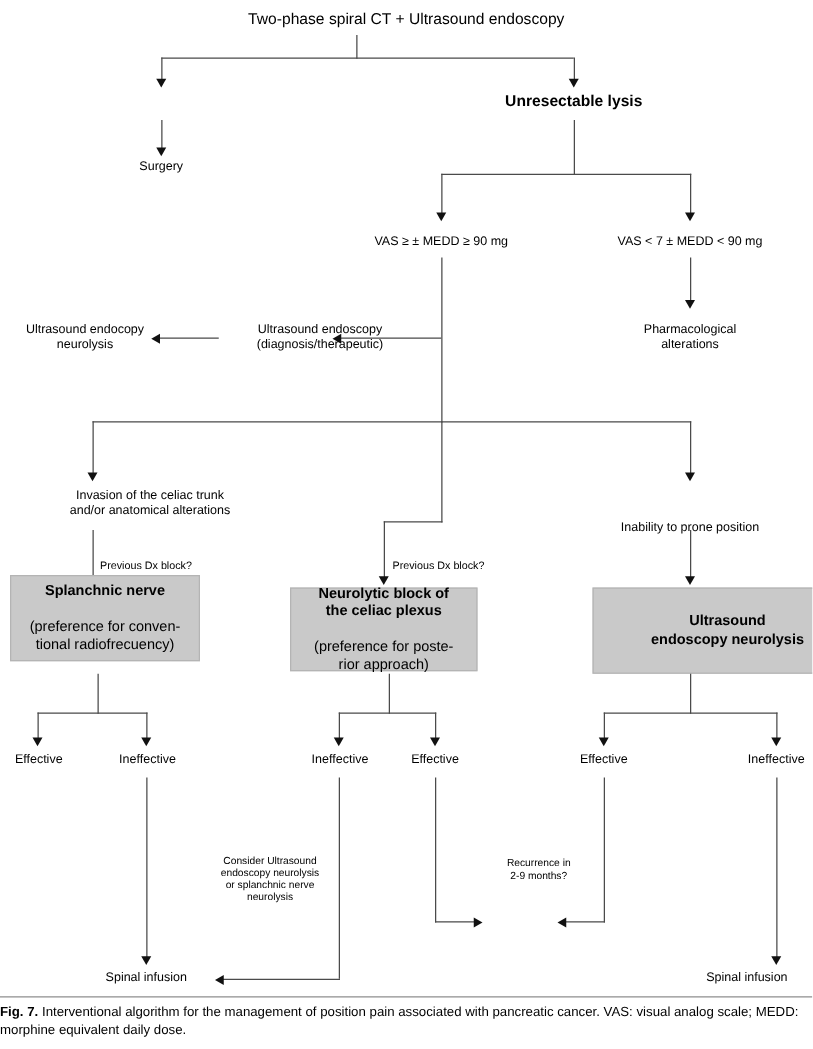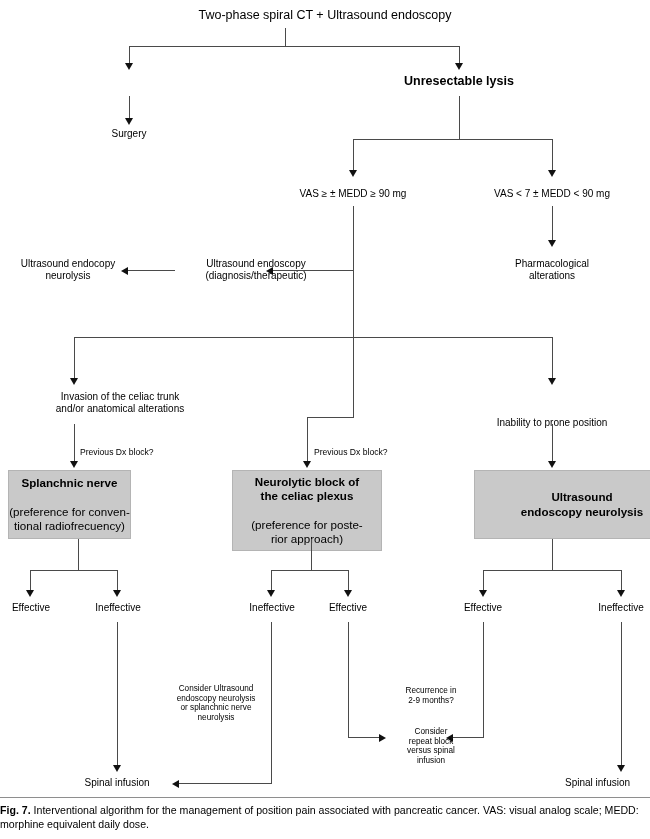--- a/index.html
+++ b/index.html
@@ -136,29 +136,29 @@
 
   <div class="ln v" style="left:74px;top:424px;height:39px;"></div>
   <div class="ar ar-d" style="left:70px;top:461px;"></div>
   <div class="node t9" style="left:80px;top:447px;width:110px;text-align:left;">Previous Dx block?</div>
 
   <div class="ln v" style="left:552px;top:424px;height:39px;"></div>
   <div class="ar ar-d" style="left:548px;top:461px;"></div>
 
   <div class="node t9" style="left:314px;top:447px;width:110px;text-align:left;">Previous Dx block?</div>
 
-  <div class="gbox" style="left:8px;top:470px;width:123px;height:69px;">
+  <div class="gbox" style="left:8px;top:460px;width:152px;height:69px;">
     <div>
       <div class="hd">Splanchnic nerve</div>
       <div>(preference for conven-
 tional radiofrecuency)</div>
     </div>
   </div>
 
-  <div class="gbox" style="left:232px;top:470px;width:150px;height:81px;">
+  <div class="gbox" style="left:232px;top:470px;width:150px;height:67px;">
     <div>
       <div class="hd">Neurolytic block of
 the celiac plexus</div>
       <div>(preference for poste-
 rior approach)</div>
     </div>
   </div>
 
   <div class="gbox" style="left:427px;top:470px;width:216px;height:69px;margin-left:47px;">
     <div>
@@ -212,24 +212,20 @@
   <div class="ln v" style="left:348px;top:622px;height:116px;"></div>
   <div class="ln h" style="left:348px;top:737px;width:32px;"></div>
   <div class="ar ar-r" style="left:379px;top:734px;"></div>
 
   <div class="ln v" style="left:483px;top:622px;height:116px;"></div>
   <div class="ln h" style="left:452px;top:737px;width:32px;"></div>
   <div class="ar ar-l" style="left:446px;top:734px;"></div>
 
   <div class="node t8" style="left:383px;top:686px;width:96px;">Recurrence in
 2-9 months?</div>
-  <div class="node t8" style="left:385px;top:727px;width:92px;">Consider
-repeat block
-versus spinal
-infusion</div>
 
   <div class="ln v" style="left:621px;top:622px;height:145px;"></div>
   <div class="ar ar-d" style="left:617px;top:765px;"></div>
 
   <div class="node t12" style="left:62px;top:777px;width:110px;">Spinal infusion</div>
   <div class="node t12" style="left:565px;top:777px;width:110px;text-align:left;">Spinal infusion</div>
 
   <div id="caption-rule"></div>
   <div id="caption">
     <span class="figno">Fig. 7.</span>

